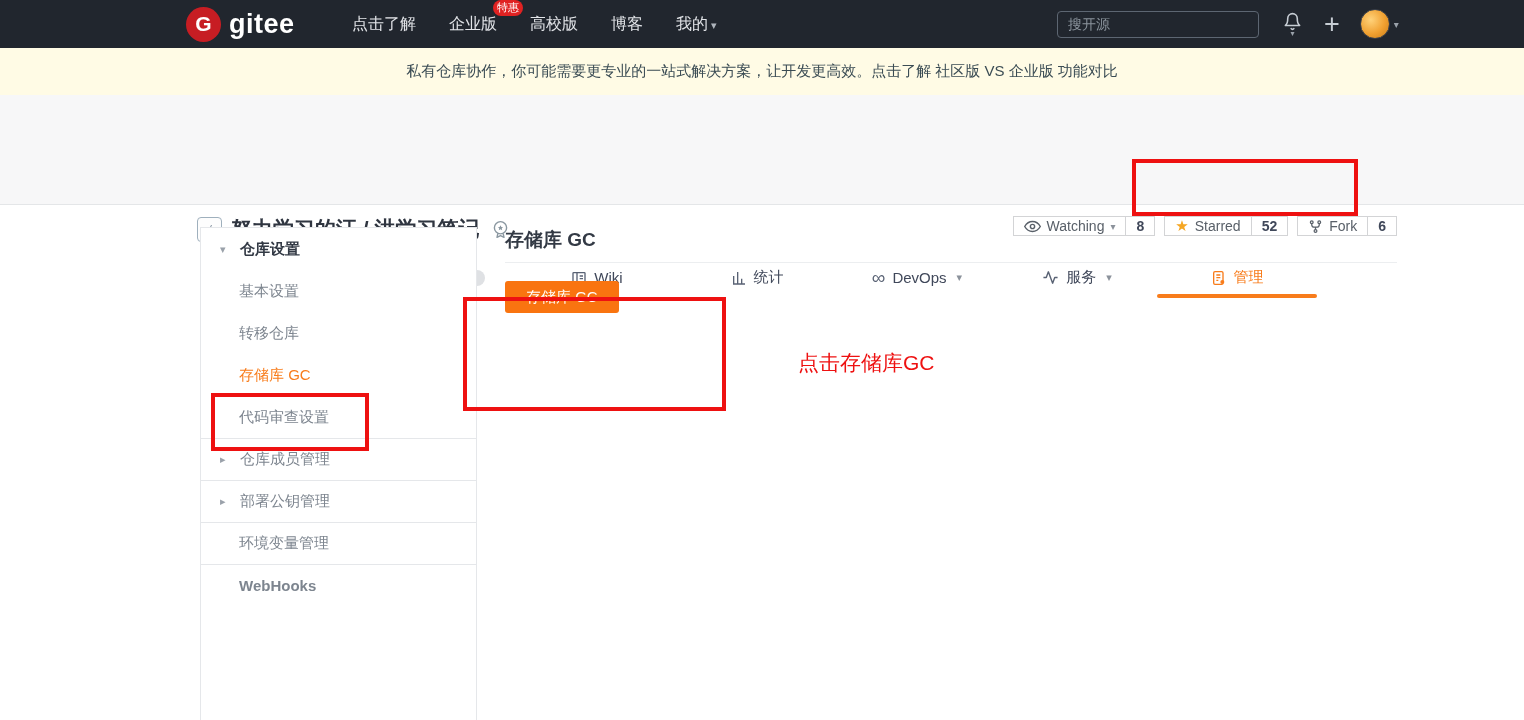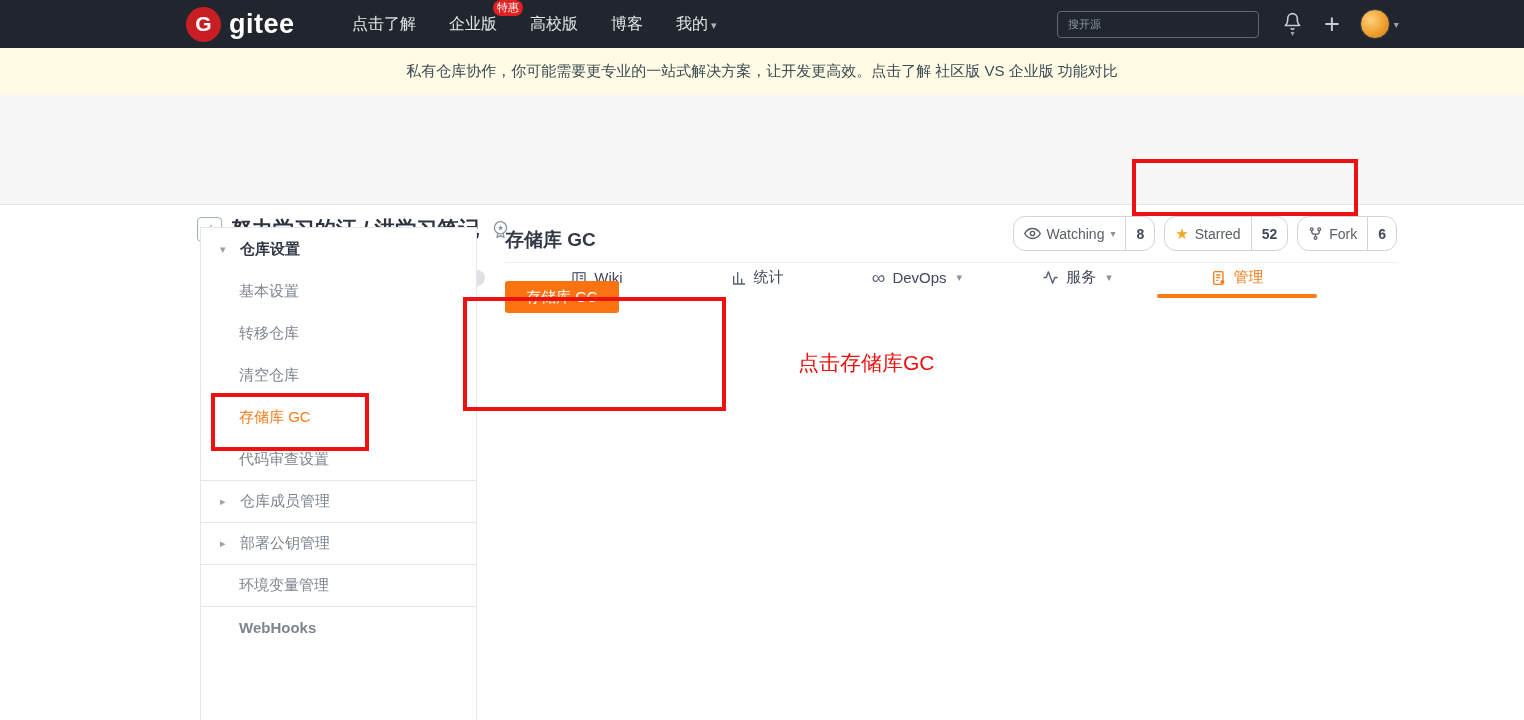--- a/index.html
+++ b/index.html
@@ -10,41 +10,41 @@
   
   .navbar { position:absolute; left:0; top:0; width:1524px; height:48px; background:#21262e; display:flex; align-items:center; }
   .logo { display:flex; align-items:center; position:absolute; left:186px; top:0; height:48px; cursor:pointer; }
   .logo-circle { width:35px; height:35px; border-radius:50%; background:#c71d23; color:#fff; font-weight:bold; font-size:21px; display:flex; align-items:center; justify-content:center; }
   .logo-text { color:#fff; font-size:27px; font-weight:bold; margin-left:8px; letter-spacing:0.5px; }
   .nav-links { position:absolute; left:352px; top:0; height:48px; display:flex; align-items:center; gap:33px; }
   .nav-link { position:relative; color:#e2e4e8; font-size:16px; text-decoration:none; white-space:nowrap; cursor:pointer; }
   .nav-badge { position:absolute; top:-14px; right:-26px; background:#e02222; color:#fff; font-size:11px; padding:1px 4px 2px; border-radius:8px; line-height:1.2; }
   .nav-caret { color:#aeb4bc; font-size:11px; margin-left:3px; }
   .nav-right { position:absolute; left:1057px; top:0; height:48px; display:flex; align-items:center; }
-  .search-box { width:202px; height:27px; background:transparent; border:1px solid #5d6672; border-radius:4px; color:#ef4444; font-size:11px; padding:0 10px; outline:none; }
+  .search-box { width:202px; height:27px; background:transparent; border:1px solid #5d6672; border-radius:4px; color:#ef4444; font-size:14px; padding:0 10px; outline:none; }
   .search-box::placeholder { color:#8b949d; }
   .icon-bell-wrap { margin-left:24px; display:flex; flex-direction:column; align-items:center; cursor:pointer; }
   .bell-caret { color:#9aa1aa; font-size:8px; line-height:4px; margin-top:1px; }
   .icon-plus { margin-left:22px; color:#c7cdd4; font-size:27px; font-weight:300; line-height:27px; cursor:pointer; }
   .avatar-wrap { margin-left:20px; display:flex; align-items:center; cursor:pointer; }
   .avatar { width:30px; height:30px; border-radius:50%; background:radial-gradient(circle at 35% 35%, #ffd27a 0%, #f0a030 55%, #c97b18 100%); border:1px solid #3a404a; }
   .avatar-caret { color:#9aa1aa; font-size:10px; margin-left:4px; }
 
   
   .banner { position:absolute; left:0; top:48px; width:1524px; height:47px; background:#fffbe5; display:flex; align-items:center; justify-content:center; }
   .banner-text { color:#3b4c54; font-size:15px; }
 
   
   .repo-header { position:absolute; left:0; top:95px; width:1524px; height:110px; background:#f7f7f8; border-bottom:1px solid #e4e6e8; }
   .repo-title-row { position:absolute; left:197px; top:120px; display:flex; align-items:center; }
   .code-square { width:25px; height:25px; border:1px solid #9fb0bd; border-radius:4px; color:#8795a3; font-size:11px; display:flex; align-items:center; justify-content:center; background:#fdfdfd; font-family:"DejaVu Sans Mono",monospace; }
   .repo-title { margin-left:9px; font-size:21px; font-weight:bold; color:#2f3540; }
   .medal-icon { margin-left:10px; color:#8a97a0; }
   .repo-actions { position:absolute; right:127px; top:121px; display:flex; gap:9px; }
-  .action-group { display:flex; height:35px; border:1px solid #d3d4d6; border-radius:12px; background:#fff; overflow:hidden; cursor:pointer; }
+  .action-group { display:flex; height:20px; border:1px solid #d3d4d6; border-radius:0; background:#fff; overflow:hidden; cursor:pointer; }
   .action-main { display:flex; align-items:center; gap:6px; padding:0 10px; font-size:14px; color:#596069; }
   .action-count { display:flex; align-items:center; padding:0 10px; font-size:14px; font-weight:bold; color:#40485a; border-left:1px solid #d3d4d6; }
   .star-glyph { color:#f5a623; font-size:15px; }
   .action-caret { color:#8b929b; font-size:10px; }
 
   
   .tabs { position:absolute; left:197px; top:160px; width:1120px; height:45px; display:flex; }
   .tab { flex:1; position:relative; display:flex; align-items:center; justify-content:center; gap:7px; font-size:15px; color:#40485a; cursor:pointer; }
   .tab .ticon { display:flex; align-items:center; color:#596274; }
   .tab-code-glyph { font-family:"DejaVu Sans Mono",monospace; font-size:13px; }
@@ -230,21 +230,20 @@
     </div>
   </div>
 
   <aside class="sidebar">
     <div class="side-row header">
       <span class="side-caret">▾</span>
       <span>仓库设置</span>
     </div>
     <div class="side-row child">基本设置</div>
     <div class="side-row child">转移仓库</div>
-    <div class="side-row child">清空仓库</div>
     <div class="side-row child active">存储库 GC</div>
     <div class="side-row child">代码审查设置</div>
     <div class="side-row group">
       <span class="side-caret">▸</span>
       <span>仓库成员管理</span>
     </div>
     <div class="side-row group">
       <span class="side-caret">▸</span>
       <span>部署公钥管理</span>
     </div>

